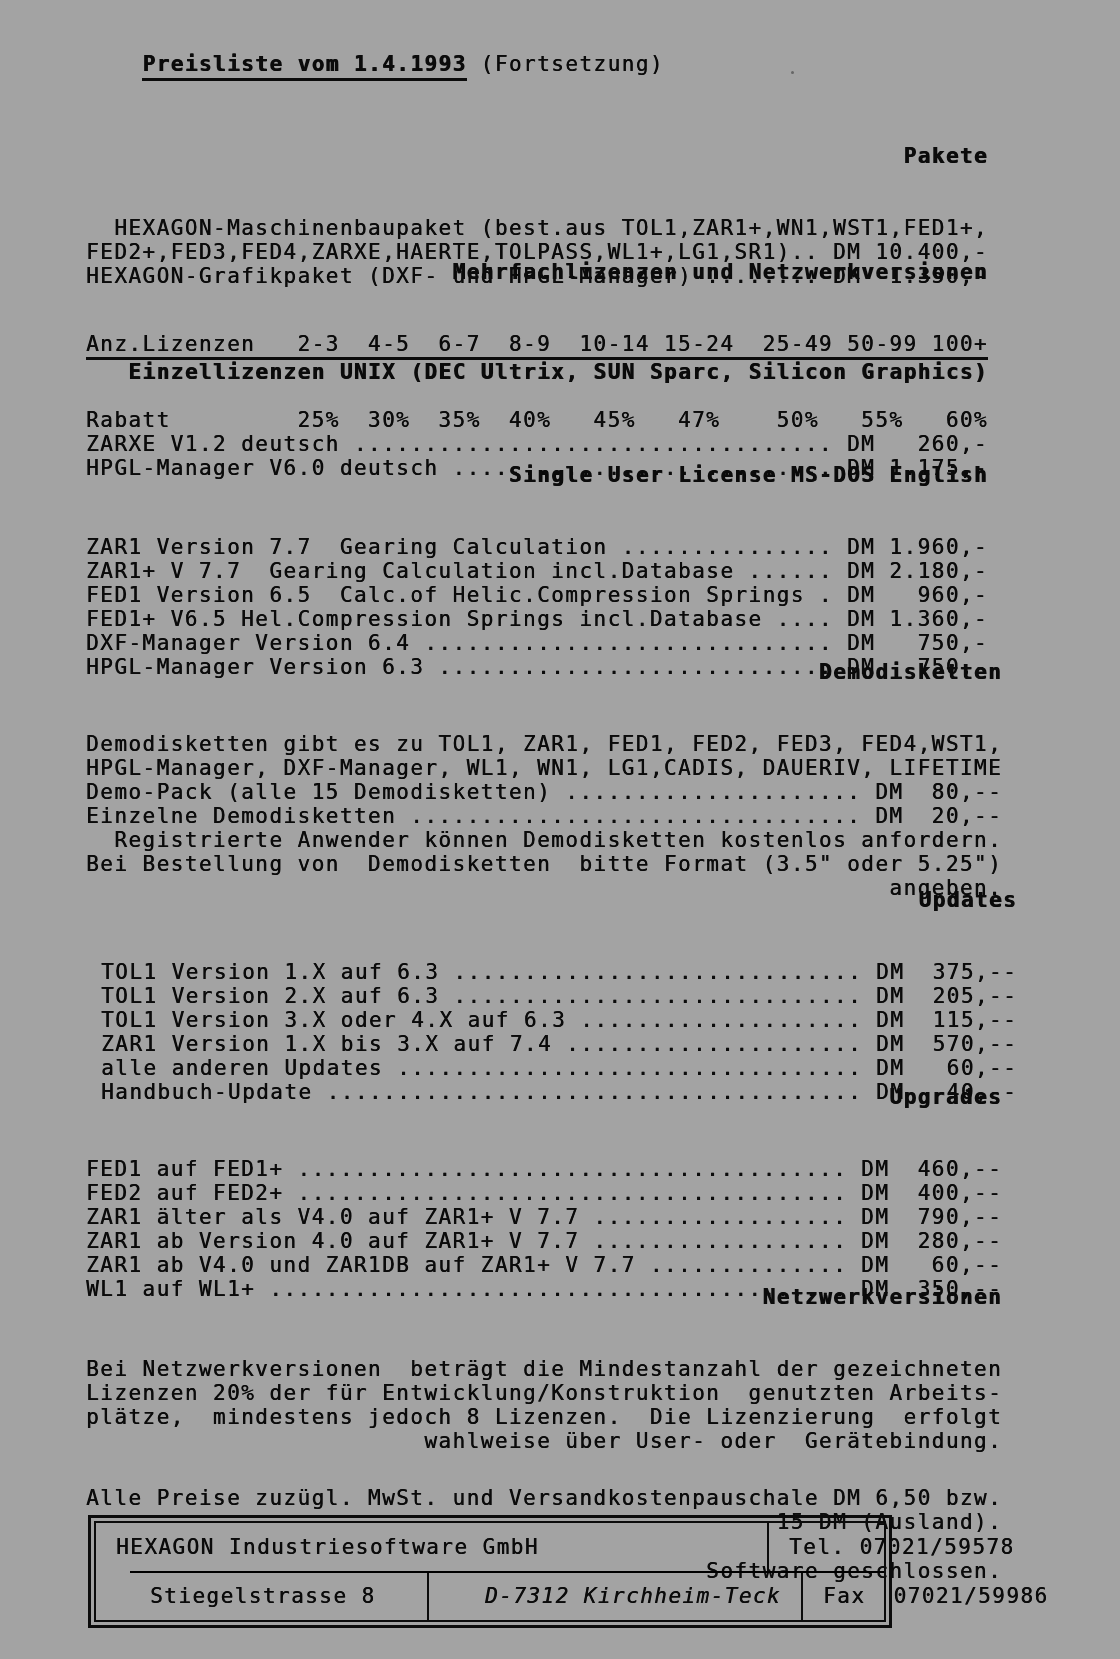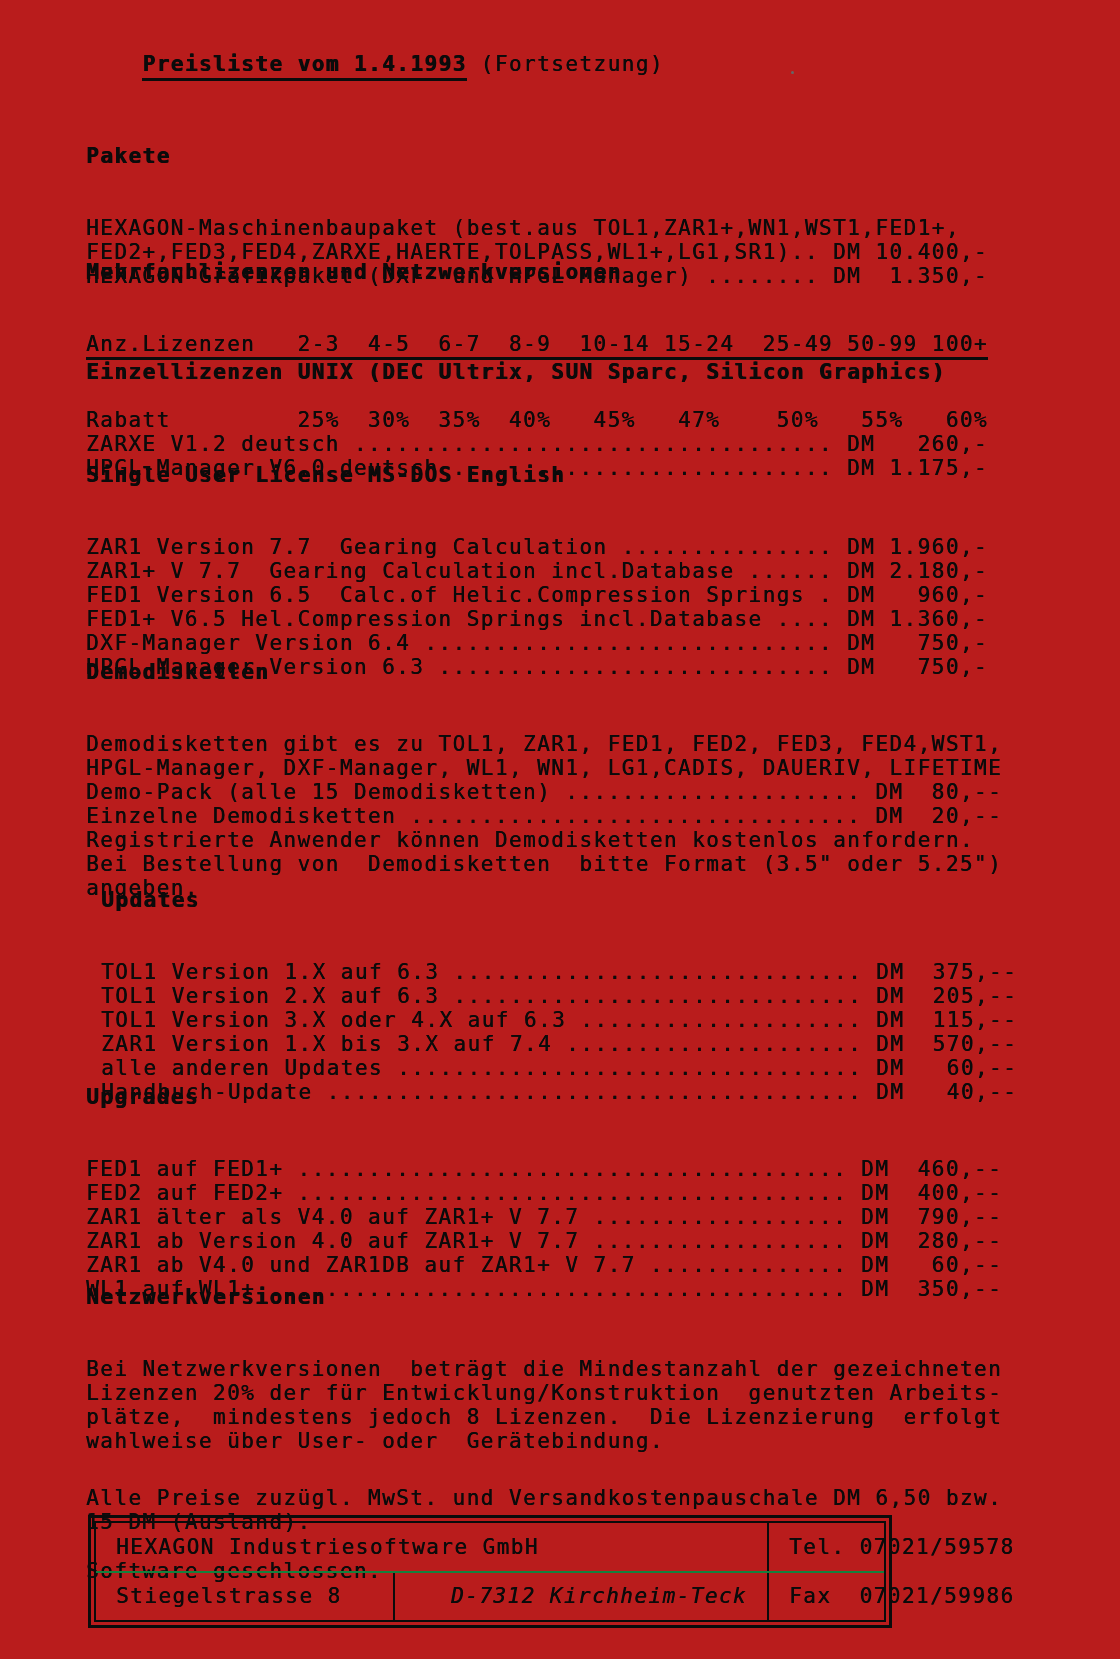--- a/index.html
+++ b/index.html
@@ -1,25 +1,26 @@
 <!DOCTYPE html>
 <html><head>
 <meta charset="utf-8">
 <style>
   html,body { margin:0; padding:0; background:#e8e8e8; }
   .page {
     position:relative;
     width:1120px; height:1659px;
-    background:#b91c1c;
+    background:#a3a3a3;
     font-family:"DejaVu Sans Mono","Liberation Mono",monospace;
     font-size:21px;
     letter-spacing:1.45px;
     color:#0b0b0b;
     text-shadow:0.45px 0 0 #0b0b0b;
     overflow:hidden;
+    text-align:right;
   }
   .sec { position:absolute; left:86px; white-space:pre; line-height:24px; }
   .heading { font-weight:bold; text-shadow:0.8px 0 0 #0b0b0b; }
   .line { white-space:pre; }
   .title-main {
     font-weight:bold;
     text-shadow:0.8px 0 0 #0b0b0b;
     border-bottom:3px solid #0b0b0b;
     padding-bottom:2px;
   }
@@ -42,21 +43,21 @@
     padding:3px;
   }
   .footer-inner {
     width:100%; height:100%;
     border:2px solid #0b0b0b;
     box-sizing:border-box;
     display:flex; flex-direction:column;
   }
   .ft-row { flex:1; display:grid; }
   .ft-row1 { grid-template-columns:671px 1fr; }
-  .ft-row2 { grid-template-columns:297px 374px 1fr; border-top:2px solid #15803d; }
+  .ft-row2 { grid-template-columns:297px 374px 1fr; border-top:2px solid #000000;margin-left:34px; }
   .ft-cell {
     display:flex; align-items:center;
     padding-left:20px; white-space:pre;
     box-sizing:border-box;
   }
   .ft-cell + .ft-cell { border-left:2px solid #0b0b0b; }
   .ft-city { padding-left:56px;font-style:italic; }
 </style>
 </head>
 <body>

